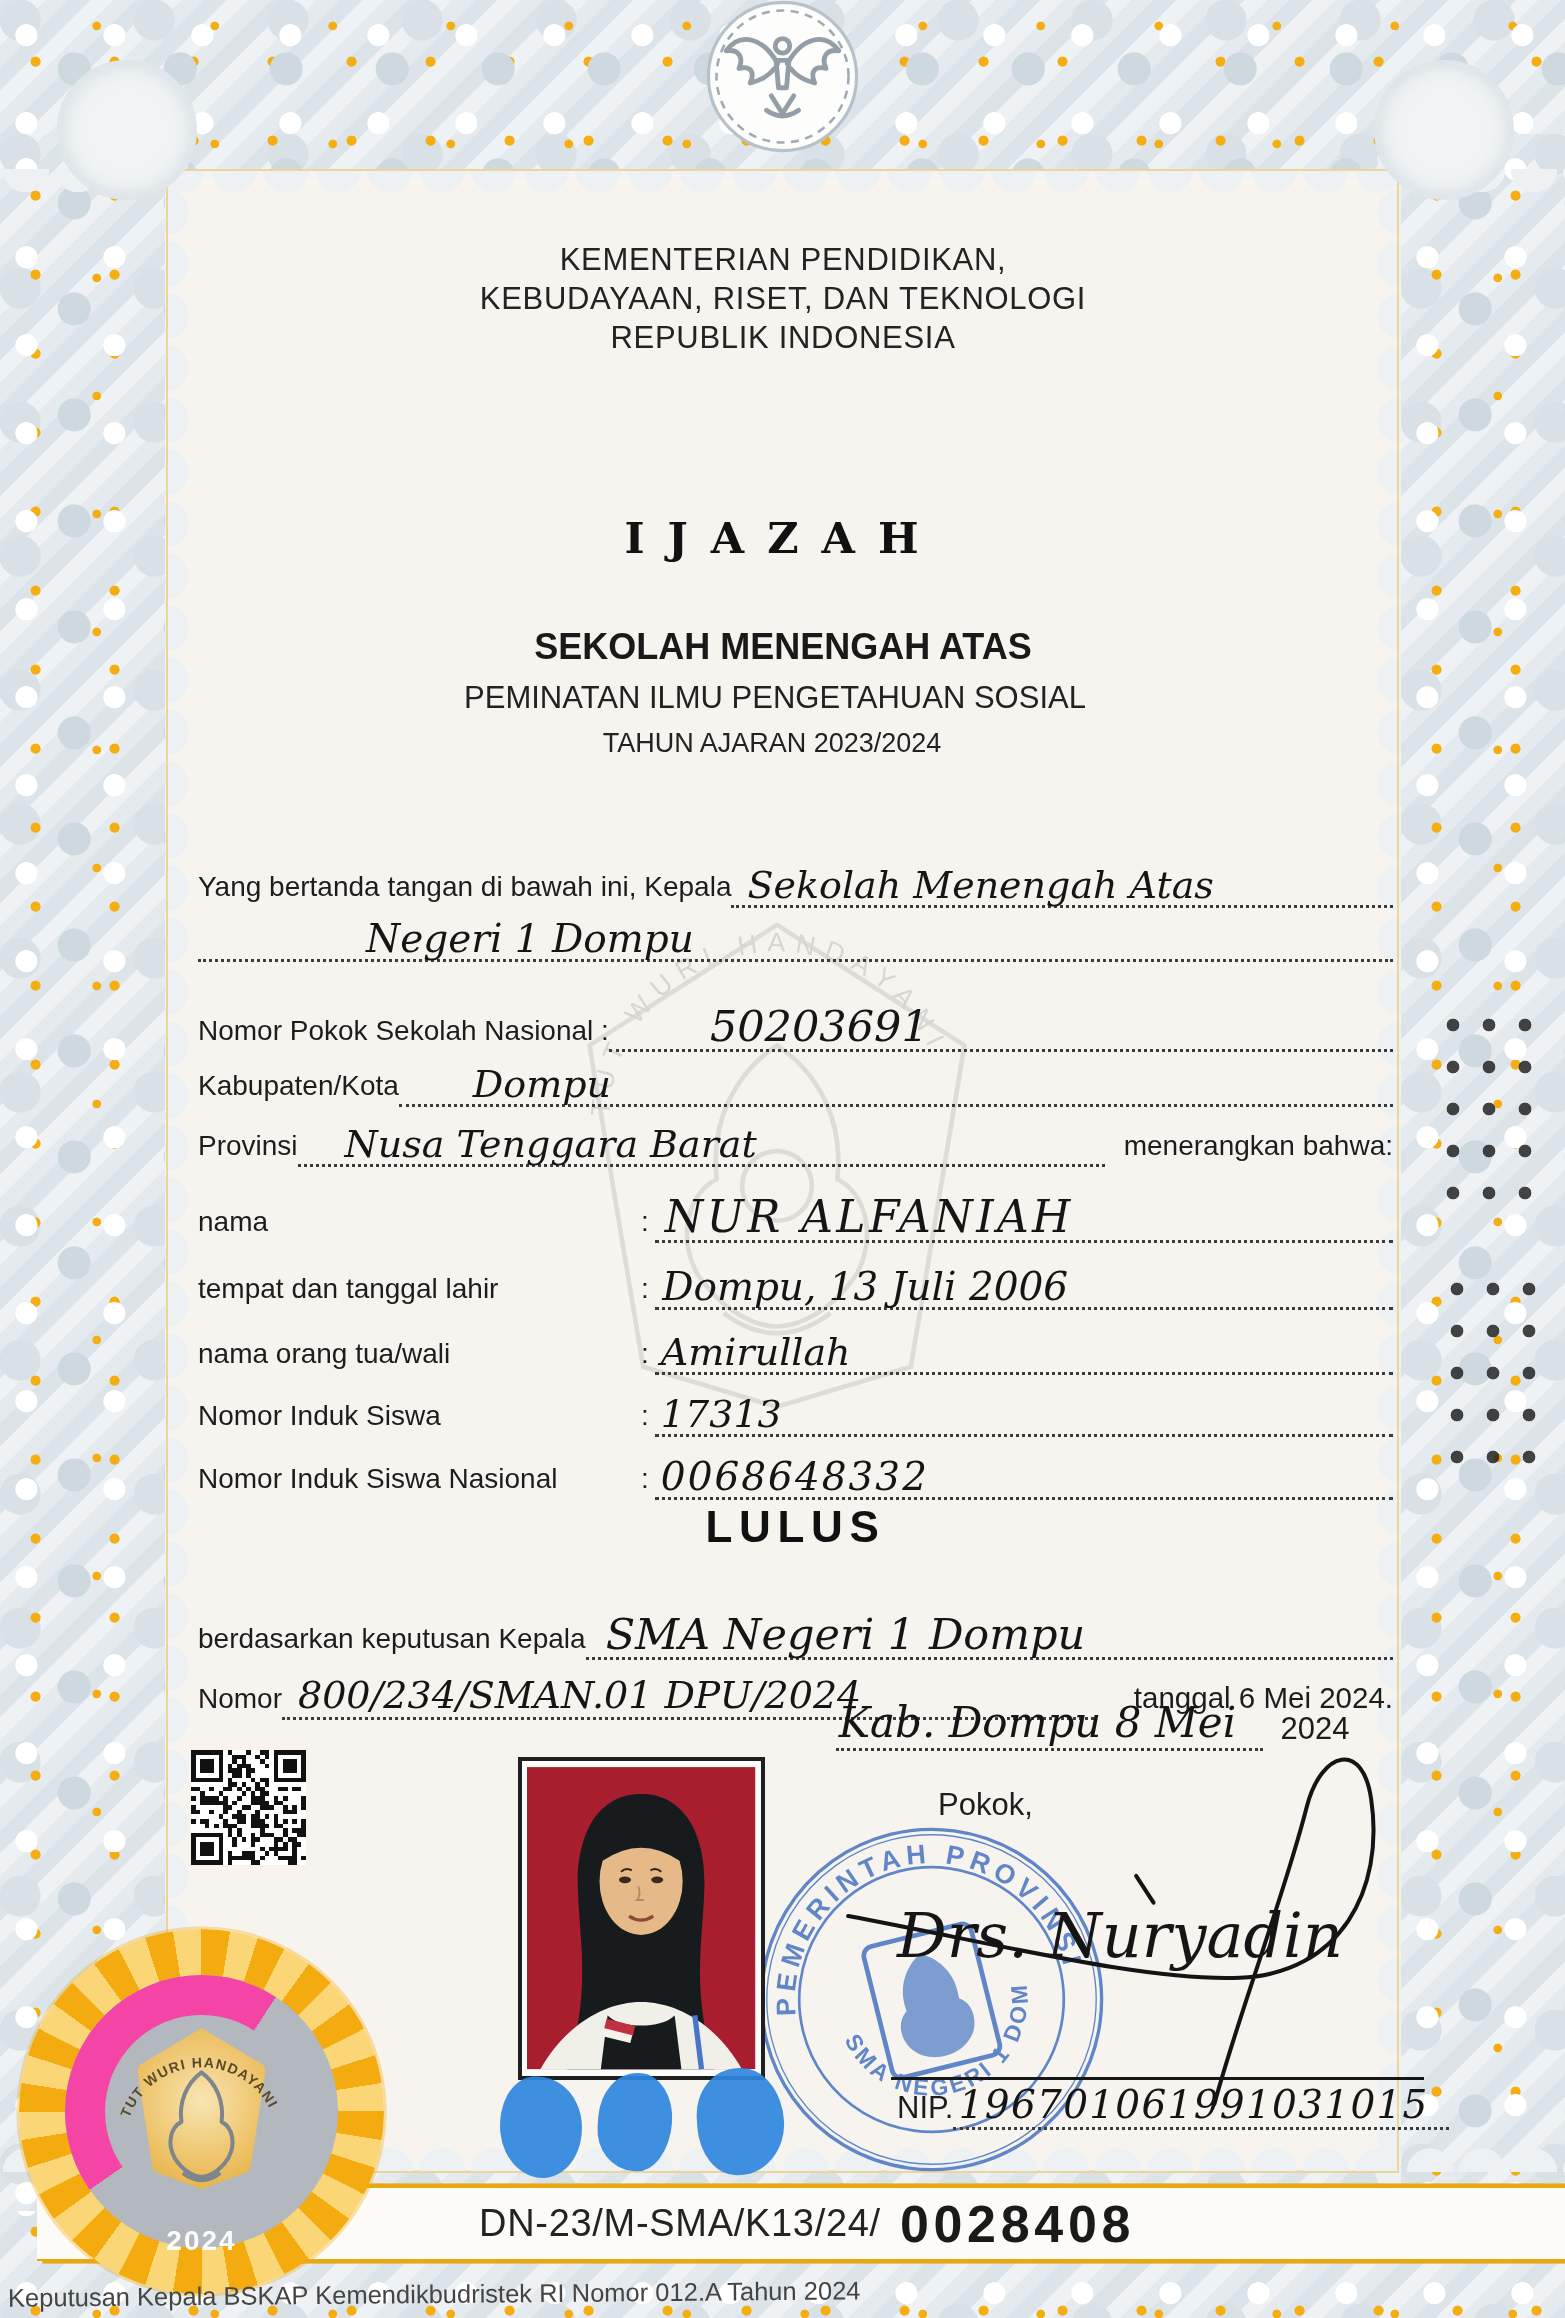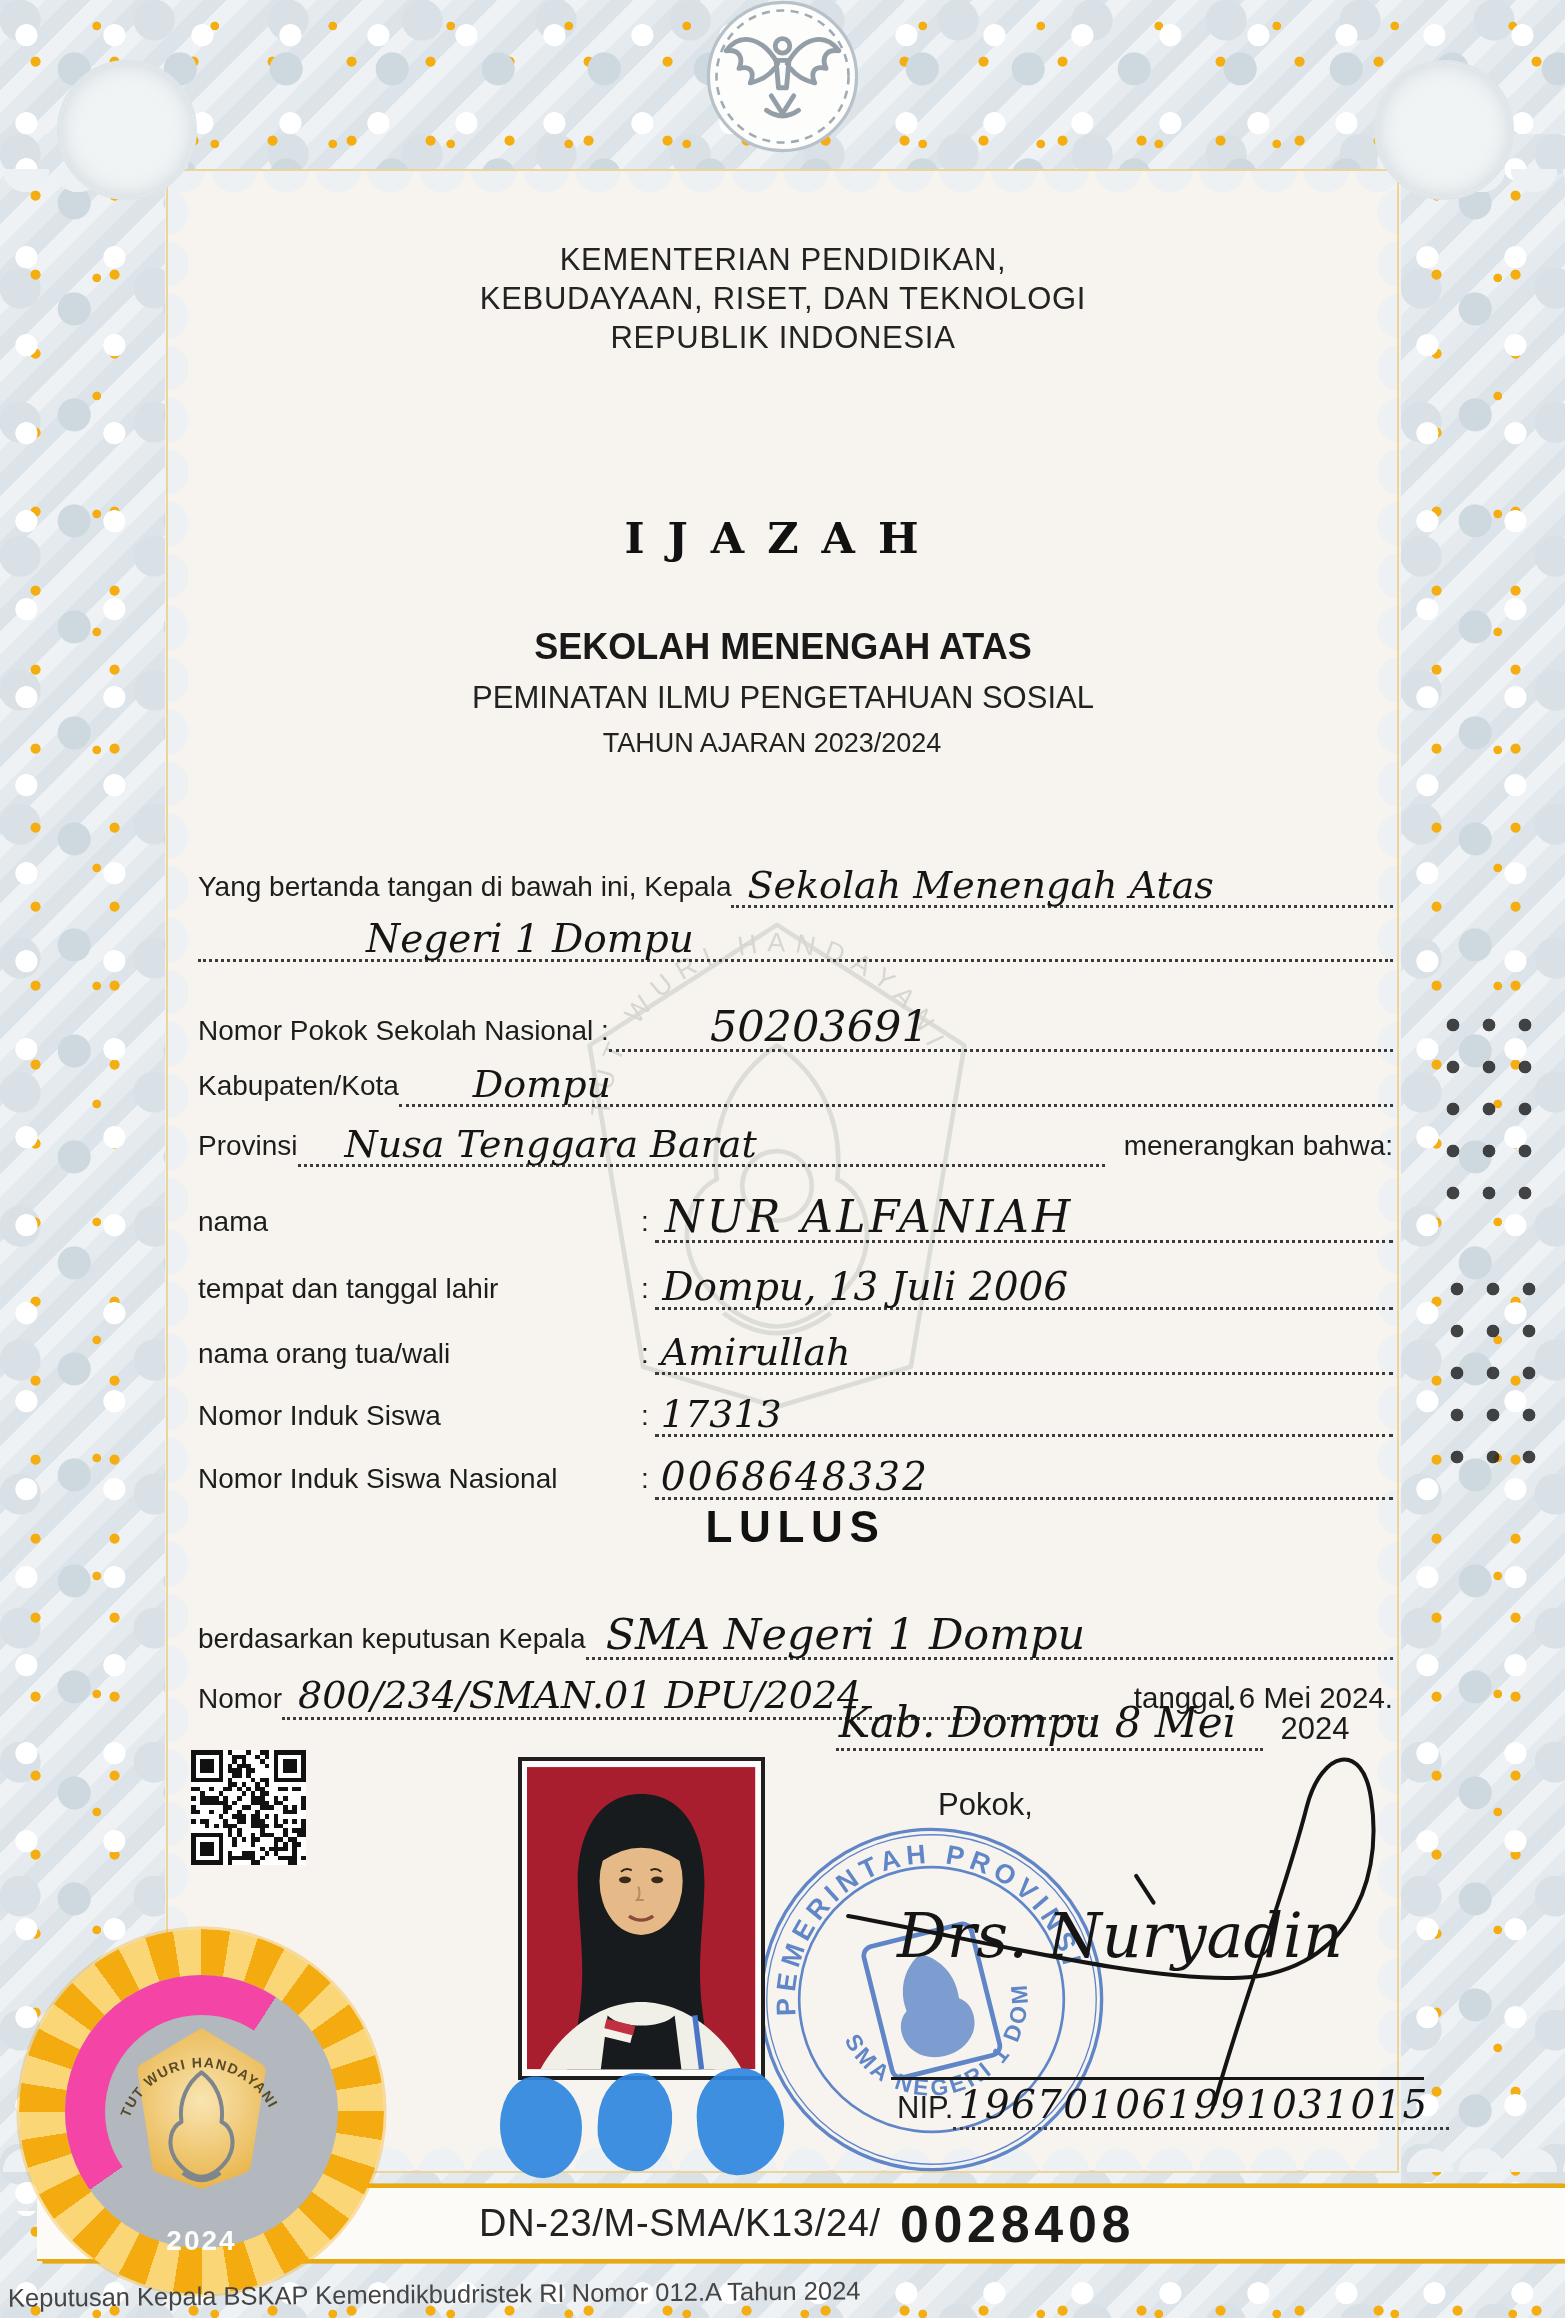--- a/index.html
+++ b/index.html
@@ -36,21 +36,21 @@
   
   .garuda-wrap{position:absolute;left:702px;top:-4px;width:161px;height:161px;z-index:2;}
 
   
   .ministry{position:absolute;left:381px;top:240px;width:804px;text-align:center;z-index:3;
     font-size:31px;line-height:39px;color:#232323;letter-spacing:0.7px;}
   .title-ijazah{position:absolute;left:180px;top:513px;width:1206px;text-align:center;z-index:3;
     font-family:"DejaVu Serif",serif;font-weight:700;font-size:43px;letter-spacing:23px;color:#111;}
   .school-type{position:absolute;left:180px;top:626px;width:1206px;text-align:center;z-index:3;
     font-weight:700;font-size:36px;color:#191919;}
-  .program{position:absolute;left:180px;top:680px;width:1206px;text-align:center;z-index:3;font-size:31px;color:#222;}
+  .program{position:absolute;left:172px;top:680px;width:1206px;text-align:center;z-index:3;font-size:31px;color:#222;}
   .academic-year{position:absolute;left:169px;top:728px;width:1206px;text-align:center;z-index:3;font-size:27px;color:#222;}
 
   
   .watermark{position:absolute;left:536px;top:898px;width:482px;height:529px;z-index:2;opacity:.85;}
 
   
   .row{position:absolute;left:198px;width:1195px;display:flex;align-items:flex-end;z-index:3;}
   .lbl{font-size:28px;color:#1d1d1d;white-space:nowrap;padding-bottom:5.4px;}
   .fill{flex:1;border-bottom:3.4px dotted #3b3b3b;display:flex;align-items:flex-end;min-width:0;}
   .suffix{font-size:28px;color:#1d1d1d;white-space:nowrap;padding-bottom:5.4px;padding-left:19px;}

